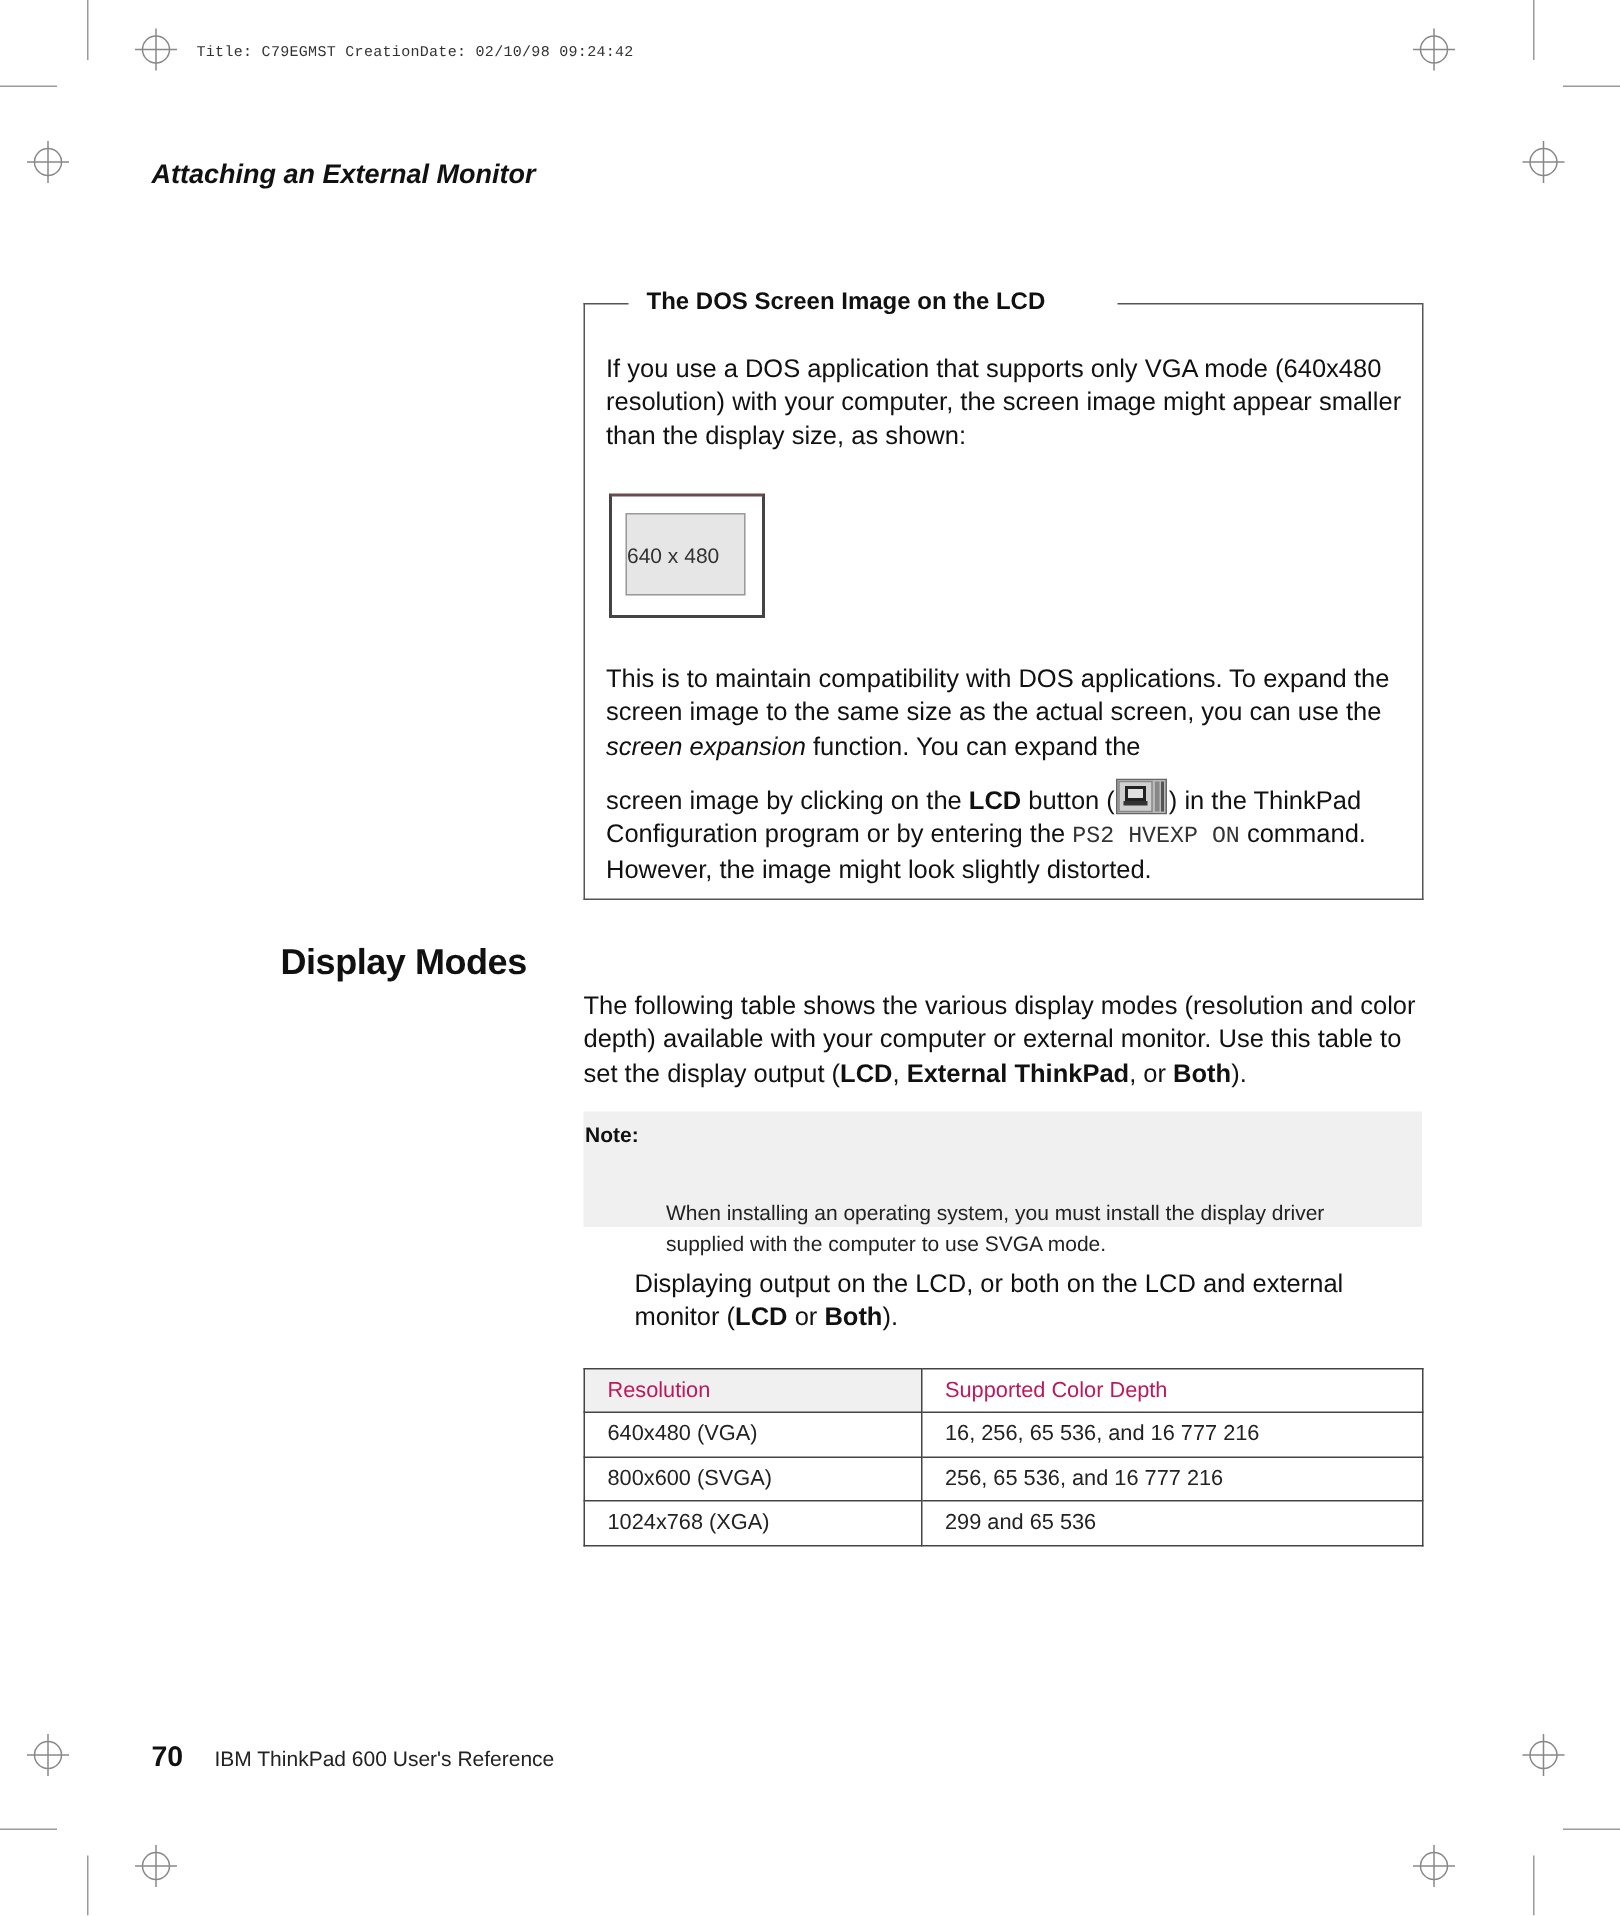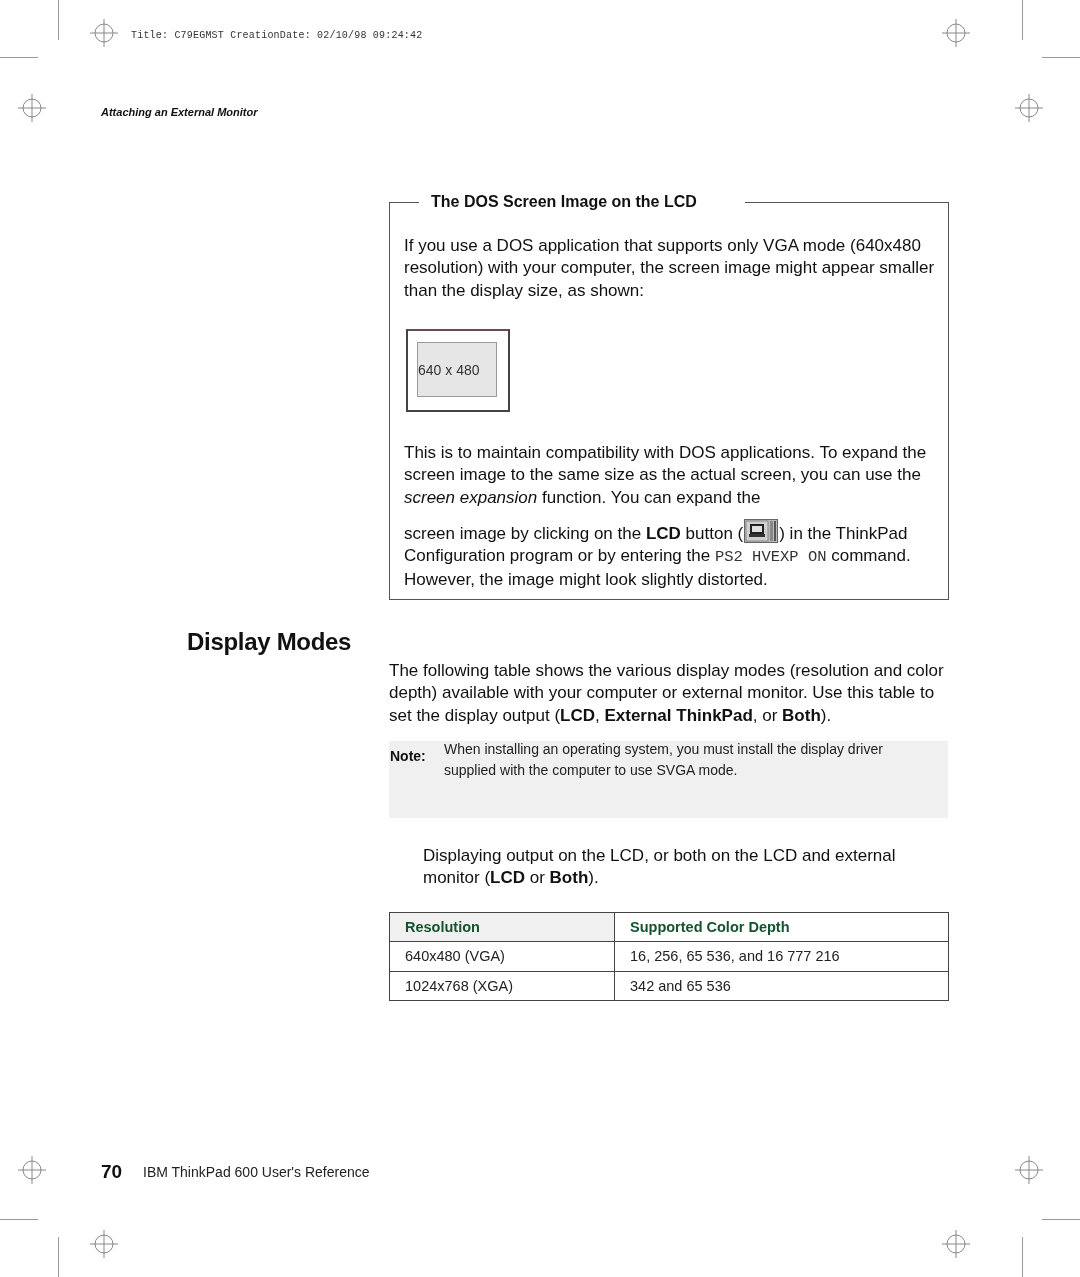--- a/index.html
+++ b/index.html
@@ -8,21 +8,21 @@
   .abs { position: absolute; }
 
   
   .vline { position: absolute; width: 1px; background: #9a9a9a; }
   .hline { position: absolute; height: 1px; background: #9a9a9a; }
   .reg { position: absolute; width: 30px; height: 30px; }
   .reg svg { width: 30px; height: 30px; display: block; }
 
   .meta { left: 131px; top: 30px; font-family: "Liberation Mono", monospace;
           font-size: 10px; color: #333; letter-spacing: 0.2px; }
-  .running-head { left: 101px; top: 106px; font-size: 11px; font-weight: bold; font-style: italic; }
+  .running-head { left: 101px; top: 106px; font-size: 18px; font-weight: bold; font-style: italic; }
 
   
   .box { left: 389px; top: 202px; width: 558px; height: 397px; border: 1px solid #555; border-top: none; }
   .box-top-l { left: 389px; top: 202px; width: 30px; height: 1px; background: #555; }
   .box-top-r { left: 745px; top: 202px; width: 203px; height: 1px; background: #555; }
   .box-title { left: 431px; top: 193px; font-size: 16px; font-weight: bold; background: #fff; }
   .p { font-size: 17px; line-height: 22.3px; color: #111; }
   .box-p1 { left: 404px; top: 235px; width: 540px; }
   .box-p2 { left: 404px; top: 442px; width: 545px; }
   .box-p3 { left: 404px; top: 519px; width: 548px; }
@@ -32,27 +32,27 @@
   .screen-inner { left: 417px; top: 342px; width: 78px; height: 53px; background: #e6e6e6; border: 1px solid #9a9a9a;
                   display:flex; align-items:center; justify-content:flex-start; font-size: 14px; color: #333; }
 
   .lcd-btn { display: inline-block; vertical-align: -4px; width: 34px; height: 24px; margin: 0 1px; }
 
   .section-title { left: 187px; top: 628px; font-size: 24px; font-weight: bold; letter-spacing: -0.3px; }
   .dm-p { left: 389px; top: 660px; width: 570px; }
 
   .note { left: 389px; top: 741px; width: 559px; height: 77px; background: #f0f0f0; }
   .note-label { left: 390px; top: 748px; font-size: 14px; font-weight: bold; }
-  .note-text { left: 444px; top: 739px; width: 480px; font-size: 14px; line-height: 21px; color: #222; }
+  .note-text { left: 444px; top: 798px; width: 480px; font-size: 14px; line-height: 21px; color: #222; }
 
   .disp-p { left: 423px; top: 845px; width: 530px; }
 
   table.modes { position: absolute; left: 389px; top: 912px; width: 560px; border-collapse: collapse; font-size: 14.5px; }
   table.modes td, table.modes th { border: 1px solid #444; padding: 0 15px; height: 28.5px; text-align: left; color: #222; }
-  table.modes th { font-weight: bold; background: #f0f0f0; height: 28px; color: #14532d; }
+  table.modes th { font-weight: normal; background: #f0f0f0; height: 28px; color: #be185d; }
   table.modes th:last-child { background: #fff; }
   table.modes td:first-child, table.modes th:first-child { width: 194px; }
 
   .footer-num { left: 101px; top: 1161px; font-size: 19px; font-weight: bold; }
   .footer-title { left: 143px; top: 1164px; font-size: 14px; color: #222; }
 </style>
 </head>
 <body>
 
 <div class="vline" style="left:58px;top:0;height:40px;"></div>
@@ -162,20 +162,24 @@
   <tbody>
       <tr>
     <th>Resolution</th>
     <th>Supported Color Depth</th>
   </tr>
   <tr>
     <td>640x480 (VGA)</td>
     <td>16, 256, 65 536, and 16 777 216</td>
   </tr>
   <tr>
+    <td>800x600 (SVGA)</td>
+    <td>256, 65 536, and 16 777 216</td>
+  </tr>
+  <tr>
     <td>1024x768 (XGA)</td>
-    <td>342 and 65 536</td>
+    <td>299 and 65 536</td>
   </tr>
 </tbody>
   </table>
 
 <div class="abs footer-num">70</div>
 <div class="abs footer-title">IBM ThinkPad 600 User's Reference</div>
 
 </body></html>

